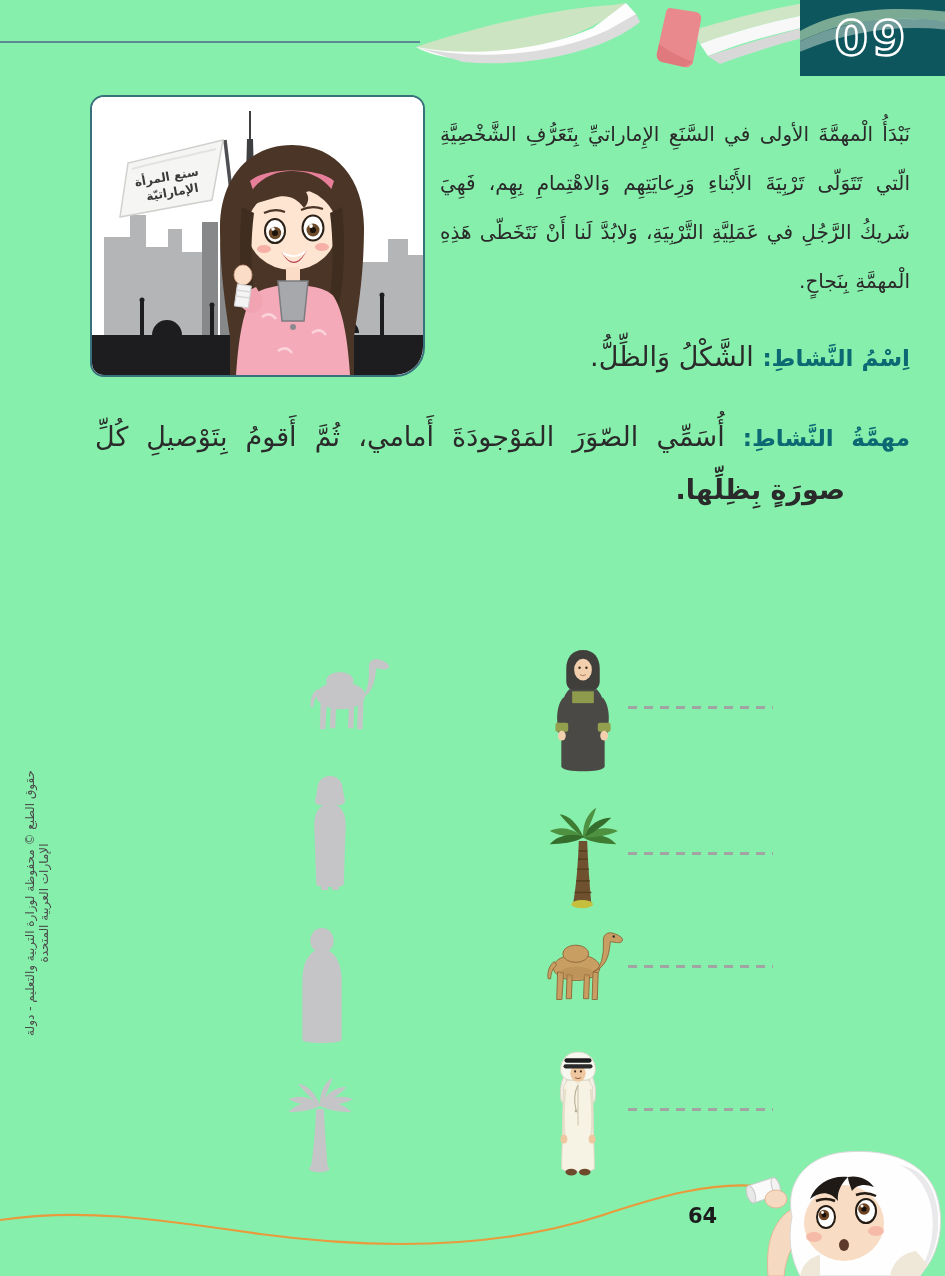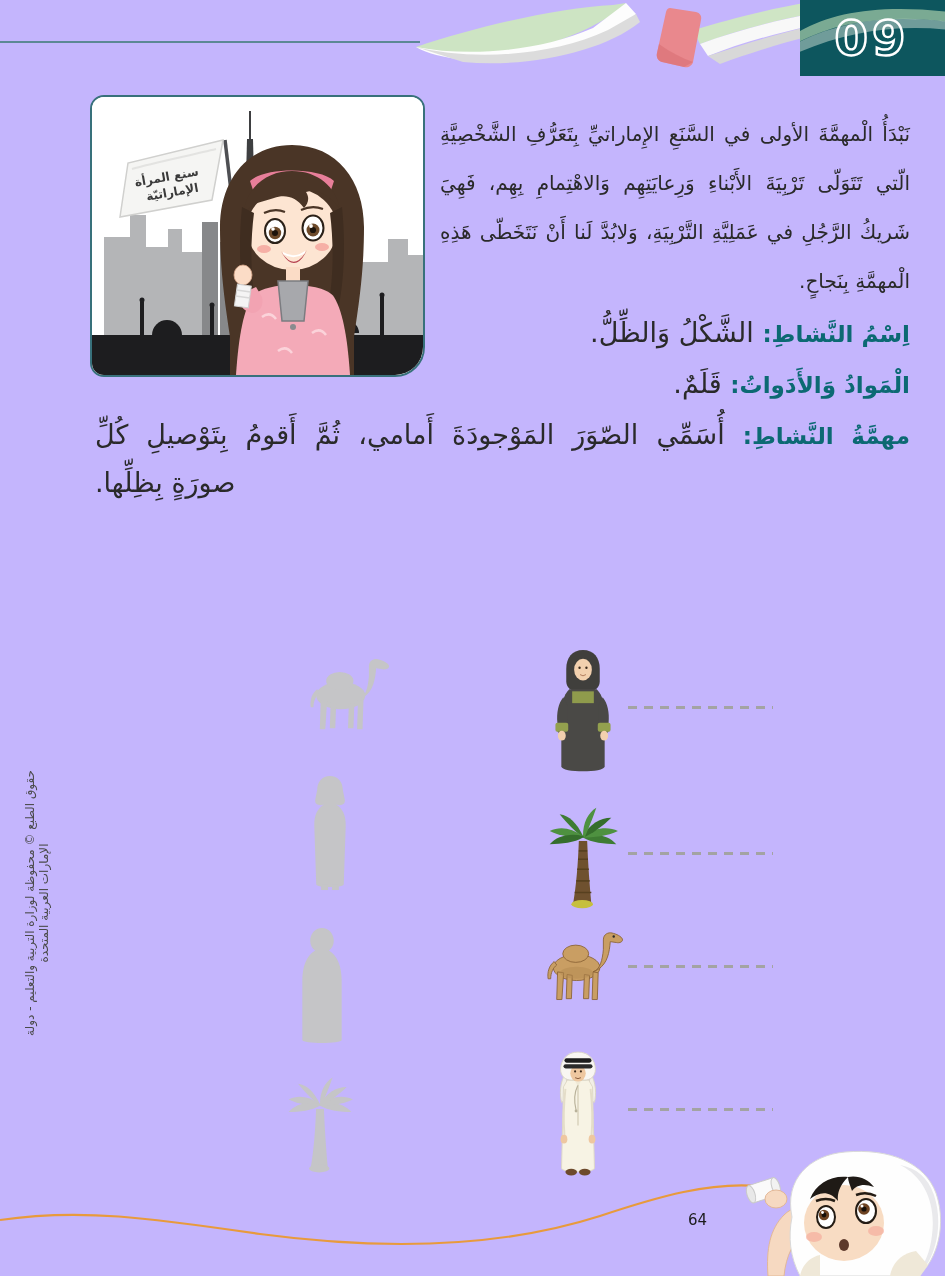--- a/index.html
+++ b/index.html
@@ -1,46 +1,46 @@
 <!DOCTYPE html>
 <html lang="ar" dir="rtl"><head>
 <meta charset="utf-8">
 <style>
   html,body{margin:0;padding:0;background:#ffffff;}
-  .page{position:relative;width:945px;height:1276px;background:#c4b5fd;overflow:hidden;
+  .page{position:relative;width:945px;height:1276px;background:#86efac;overflow:hidden;
         font-family:"DejaVu Sans", sans-serif;direction:rtl;}
   
   .header-line{position:absolute;left:0;top:41px;width:420px;height:2px;background:#5c8895;}
   .ribbon{position:absolute;left:408px;top:0;width:402px;height:84px;}
   .badge-box{position:absolute;right:0;top:0;width:145px;height:76px;background:#0d565e;overflow:hidden;}
   
   .scene-card{position:absolute;left:90px;top:95px;width:335px;height:282px;border:2px solid #38717b;
               border-radius:14px 14px 30px 14px;overflow:hidden;background:#fff;box-sizing:border-box;}
   
   .content{position:absolute;top:110px;right:35px;width:815px;direction:rtl;text-align:right;color:#262626;}
   .activity-heading{font-size:27px;font-weight:bold;color:#0c6973;height:44px;line-height:40px;}
   .num-badge{display:inline-flex;align-items:center;justify-content:center;width:30px;height:30px;
              border-radius:50%;background:#0c6973;color:#ffffff;font-size:17px;font-weight:bold;
              margin:0 6px;vertical-align:-7px;}
   .intro{width:470px;margin:0;font-size:20px;line-height:49px;text-align:justify;color:#2a2a2a;}
-  .meta-line{font-size:27px;line-height:45px;margin-top:4px;color:#2a2a2a;}
+  .meta-line{font-size:27px;line-height:56px;margin-top:23px;color:#2a2a2a;}
   .meta-line .label{color:#0c6973;font-weight:bold;font-size:23px;}
   .stretch{text-align:justify;text-align-last:justify;}
-  .task-line2{font-size:27px;line-height:47px;padding-left:0;padding-right:0;text-align:left;
-              padding-inline-start:0;color:#2a2a2a;margin-right:0;margin-left:0;padding-right:65px;box-sizing:border-box;}
+  .task-line2{font-size:27px;line-height:47px;padding-left:0;padding-right:0;text-align:right;
+              padding-inline-start:0;color:#2a2a2a;margin-right:0;margin-left:0;padding-right:65px;box-sizing:border-box;font-weight:bold;}
   
   .fig{position:absolute;}
   .blank{position:absolute;width:145px;height:3px;
          background:repeating-linear-gradient(90deg,#a3a3a3 0 9px,transparent 9px 16px);}
   
   .copyright{position:absolute;left:-113px;top:889px;width:300px;transform:rotate(-90deg);
              font-size:12px;color:#4a4a4a;direction:rtl;text-align:center;letter-spacing:0;}
   .string-svg{position:absolute;left:0;top:1160px;width:760px;height:116px;}
   .boy-svg{position:absolute;right:0;bottom:0;width:205px;height:131px;}
-  .page-num{position:absolute;left:688px;top:1204px;font-size:15px;font-weight:400;color:#1c1c1c;direction:ltr;margin-top:7px;}
+  .page-num{position:absolute;left:688px;top:1204px;font-size:21px;font-weight:700;color:#1c1c1c;direction:ltr;}
 </style>
 </head>
 <body>
 
 <div class="page">
 
   <div class="header-line"></div>
 
   <svg class="ribbon" viewBox="0 0 402 84">
     <path d="M8,47 C70,26 150,8 205,5 L218,3 C200,22 150,46 96,54 C60,59 25,55 8,47 Z" fill="#cde4c3"></path>
@@ -148,24 +148,20 @@
       </g>
     </svg>
   </div>
 
   <div class="content">
     <p class="intro">نَبْدَأُ الْمهمَّةَ الأولى في السَّنَعِ الإِماراتيِّ بِتَعَرُّفِ الشَّخْصِيَّةِ الّتي تَتَوَلّى تَرْبِيَةَ الأَبْناءِ وَرِعايَتِهِم وَالاهْتِمامِ بِهِم، فَهِيَ شَريكُ الرَّجُلِ في عَمَلِيَّةِ التَّرْبِيَةِ، وَلابُدَّ لَنا أَنْ نَتَخَطّى هَذِهِ الْمهمَّةِ بِنَجاحٍ.</p>
     <div class="meta-line">
       <span class="label">اِسْمُ النَّشاطِ:</span>
       <span>الشَّكْلُ وَالظِّلُّ.</span>
     </div>
-    <div class="meta-line">
-      <span class="label">الْمَوادُ وَالأَدَواتُ:</span>
-      <span>قَلَمٌ.</span>
-    </div>
     <div class="meta-line stretch">
       <span class="label">مهمَّةُ النَّشاطِ:</span>
       <span>أُسَمِّي الصّوَرَ المَوْجودَةَ أَمامي، ثُمَّ أَقومُ بِتَوْصيلِ كُلِّ</span>
     </div>
     <div class="task-line2">صورَةٍ بِظِلِّها.</div>
   </div>
 
   <svg class="fig" style="left:298px;top:652px;" width="100" height="88" viewBox="0 0 110 95">
     <g fill="#c5c5c7">
       <ellipse cx="47" cy="47" rx="27" ry="15"></ellipse>

